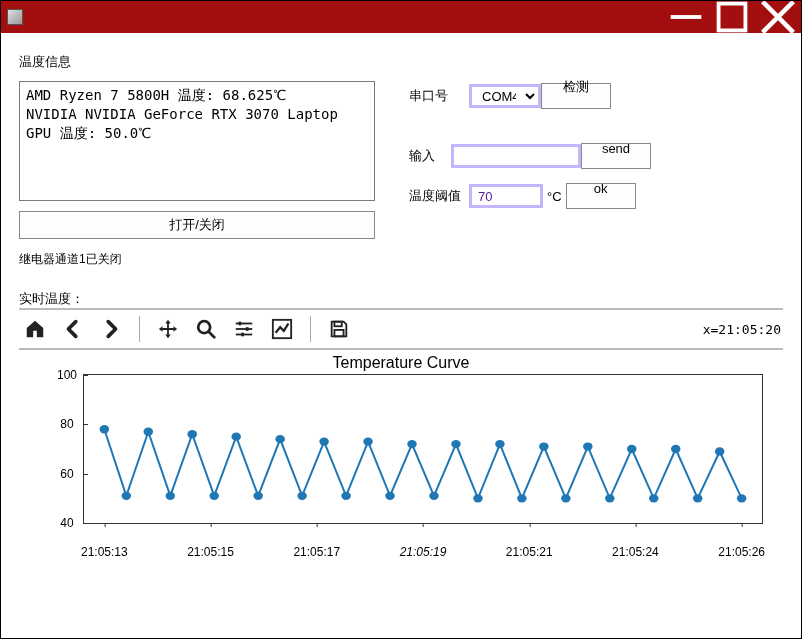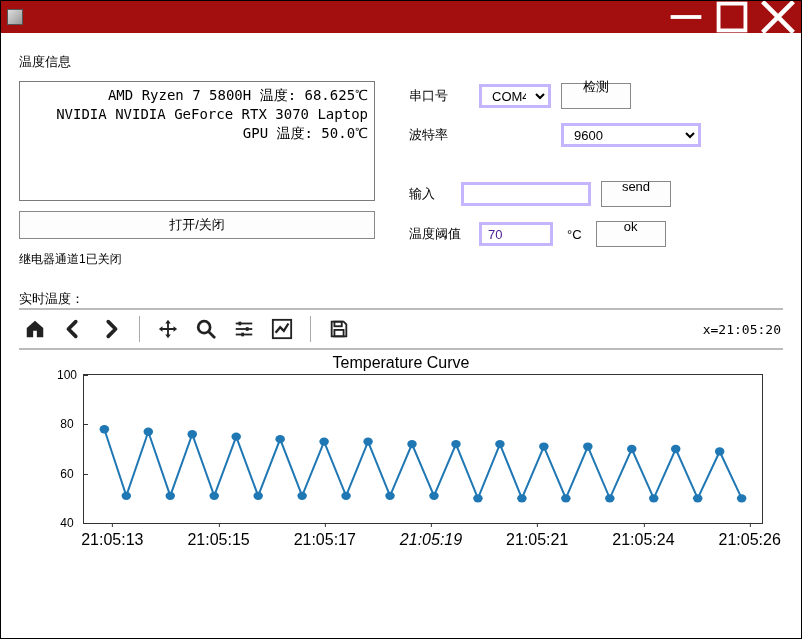--- a/index.html
+++ b/index.html
@@ -42,33 +42,32 @@
   .infobox {
     width: 356px; height: 120px;
     border: 1px solid #7a7a7a;
     background: #fff;
     padding: 4px 6px;
     font-family: "NSimSun","SimSun",monospace;
     font-size: 14px;
     line-height: 1.35;
     white-space: pre-wrap;
     overflow: hidden;
-    text-align: right;
   }
   .openbtn {
     margin-top: 10px;
     width: 356px; height: 28px;
     border: 1px solid #888;
     background: #fdfdfd;
     display: flex; align-items: center; justify-content: center;
     cursor: pointer;
   }
   .status { margin-top: 12px; font-size: 12px; }
   .rightcol { flex: 1; padding-top: 2px; }
-  .row { display: flex; align-items: center; margin-bottom: 14px; gap: 10px; }
+  .row { display: flex; align-items: center; margin-bottom: 14px; }
   .row .lab { width: 60px; }
   select, input[type=text] {
     border: 3px solid #c4b5fd;
     background: #fff;
     height: 24px;
     font-size: 13px;
     padding: 0 6px;
     font-family: inherit;
   }
   .combo-com { width: 72px; }
@@ -131,25 +130,24 @@
   .ytick::after {
     content: "";
     position: absolute;
     right: -4px; top: 50%;
     width: 4px; height: 1px; background: #333;
   }
   .xtick {
     position: absolute;
     top: 100%;
     transform: translateX(-50%);
-    font-size: 16px;
+    font-size: 12px;
     font-family: sans-serif;
-    padding-top: 8px;
+    padding-top: 22px;
     white-space: nowrap;
-    margin-left: 8px;
   }
   .xtick::before {
     content: "";
     position: absolute;
     left: 50%; top: 0;
     width: 1px; height: 4px; background: #333;
   }
   .plot-svg {
     position: absolute;
     left: 0; top: 0; width: 100%; height: 100%;
@@ -194,27 +192,20 @@
 
     <div class="rightcol">
       <div class="row">
         <span class="lab">串口号</span>
         <select class="combo-com">
           <option>COM4</option>
         </select>
         <span class="btn">
           <span>检测</span>
         </span>
-      </div>
-      <div class="row">
-        <span class="lab">波特率</span>
-        <span style="width:72px"></span>
-        <select class="combo-baud">
-          <option>9600</option>
-        </select>
       </div>
       <div style="height:20px"></div>
       <div class="row">
         <span class="lab" style="width:42px">输入</span>
         <input type="text" class="inp-send" value="" style="">
         <span class="btn">
           <span>send</span>
         </span>
       </div>
       <div class="row">

